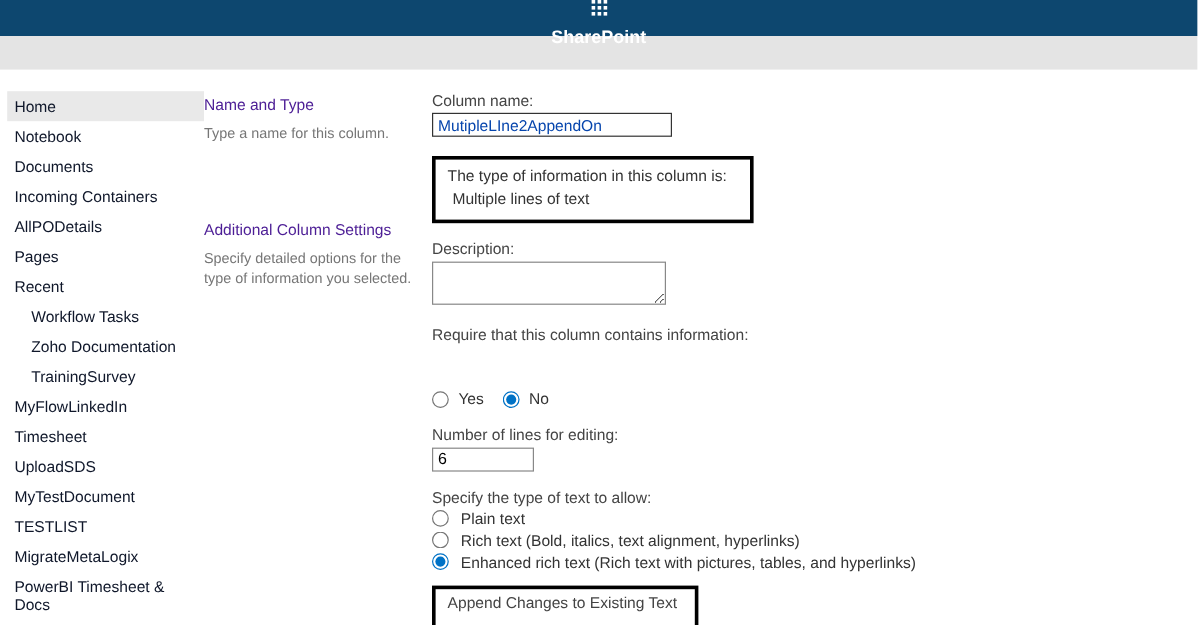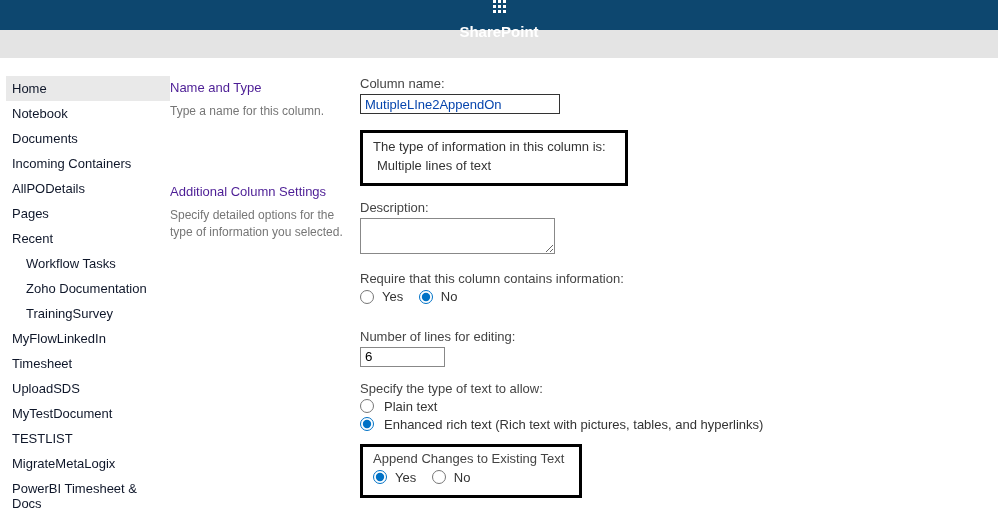--- a/index.html
+++ b/index.html
@@ -89,20 +89,21 @@
     padding: 2px 4px;
   }
   .section { margin-top: 14px; }
   .radiogroup { margin-top: 2px; }
   .radiogroup label {
     display: inline-flex;
     align-items: center;
     gap: 4px;
     margin-right: 12px;
     font-size: 13px;
+    margin-top: 36px;
   }
   .vstack label {
     display: flex;
     align-items: center;
     gap: 6px;
     margin: 3px 0;
     font-size: 13px;
   }
   input[type=radio] { accent-color: #0072c6; margin:0 4px 0 0; width:14px; height:14px; }
   .appendframe {
@@ -183,33 +184,37 @@
           <input type="radio" name="req" style="">
           <span>Yes</span>
         </label>
         <label>
           <input type="radio" name="req" checked="" style="">
           <span>No</span>
         </label>
       </div>
     </div>
 
-    <div class="section" style="margin-top:22px;">
+    <div class="section" style="margin-top:12px;">
       <div class="label">Number of lines for editing:</div>
       <input class="numbox" value="6" style="">
     </div>
 
     <div class="section">
       <div class="label">Specify the type of text to allow:</div>
       <div class="vstack">
         <label>
           <input type="radio" name="tt" style="">
           <span>Plain text</span>
         </label>
         <label>
+          <input type="radio" name="tt" style="">
+          <span>Rich text (Bold, italics, text alignment, hyperlinks)</span>
+        </label>
+        <label>
           <input type="radio" name="tt" checked="" style="">
           <span>Enhanced rich text (Rich text with pictures, tables, and hyperlinks)</span>
         </label>
       </div>
     </div>
 
     <div class="appendframe">
       <div class="label" style="margin-bottom:4px;">Append Changes to Existing Text</div>
       <div class="radiogroup">
         <label>

